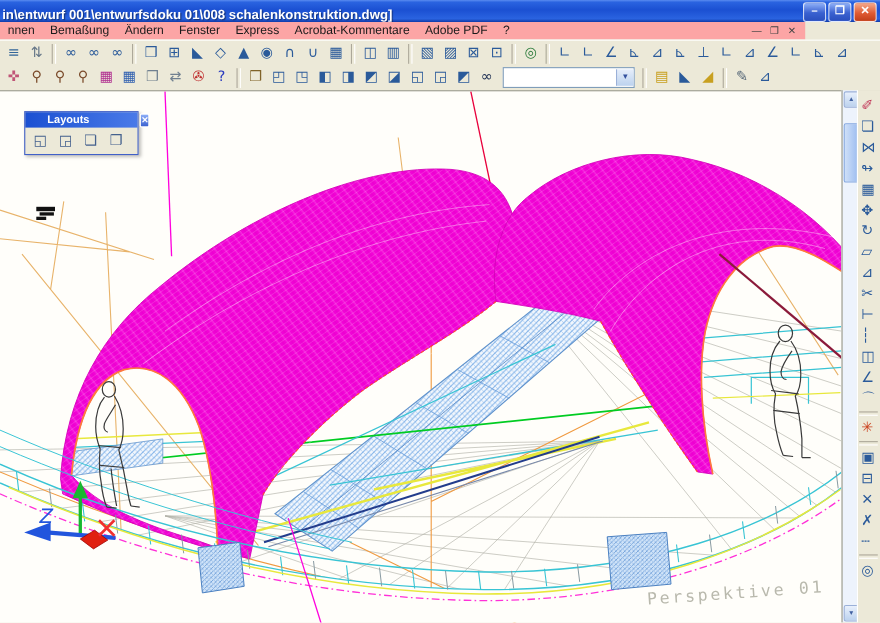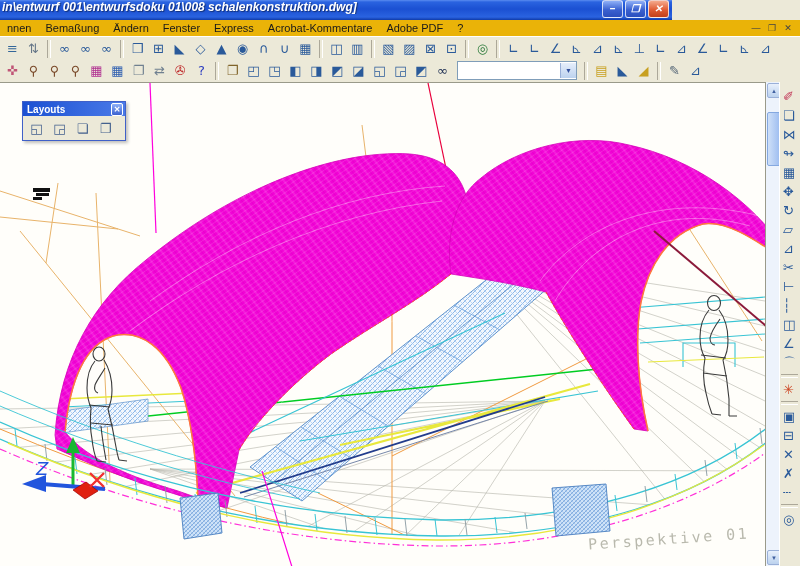--- a/index.html
+++ b/index.html
@@ -1,32 +1,32 @@
 <!DOCTYPE html>
 <html><head>
 <meta charset="utf-8">
 <style>
   html,body{margin:0;padding:0;width:800px;height:566px;overflow:hidden;
     font-family:"Liberation Sans",sans-serif;background:#ece9d8;cursor:default;
     -webkit-user-select:none;user-select:none;}
   #app{position:relative;width:800px;height:566px;}
 
   
-  .titlebar{position:absolute;left:0;top:0;width:672px;height:20px;display:flex;align-items:flex-start;
-    background:linear-gradient(180deg,#5a8cf0 0%,#2a63e0 10%,#1b50d2 45%,#2a63e0 85%,#0f3aa8 100%);font-style:italic;}
+  .titlebar{position:absolute;left:0;top:0;width:800px;height:20px;display:flex;align-items:flex-end;
+    background:linear-gradient(180deg,#5a8cf0 0%,#2a63e0 10%,#1b50d2 45%,#2a63e0 85%,#0f3aa8 100%);}
   .title-text{flex:1;color:#fff;font-weight:bold;font-size:12px;white-space:nowrap;overflow:hidden;
     padding-left:2px;text-shadow:1px 1px 1px rgba(0,0,0,.45);}
   .tb-controls{display:flex;align-items:center;padding-right:3px;}
   .tb-btn{width:19px;height:16px;margin-left:2px;border-radius:3px;border:1px solid rgba(255,255,255,.75);
     background:linear-gradient(#8fb0f8,#3a61d0 55%,#2a4fbe);color:#fff;font-size:10px;font-weight:bold;
     display:flex;align-items:center;justify-content:center;line-height:1;}
   .tb-controls .tb-btn:last-child{background:linear-gradient(#f4a98c,#e05c34 55%,#c23f1a);}
 
   
-  .menubar{position:absolute;left:0;top:20px;width:800px;height:16px;background:#eab308;
+  .menubar{position:absolute;left:0;top:20px;width:732px;height:16px;background:#fca5a5;
     display:flex;align-items:center;font-size:11px;color:#1a1a1a;}
   .menu-item{padding:1px 7px;white-space:nowrap;}
   .mdi-box{margin-left:auto;display:flex;align-items:center;padding-right:4px;}
   .mdi-btn{width:16px;height:13px;font-size:9px;color:#444;display:flex;align-items:center;justify-content:center;}
 
   
   .toolrow{position:absolute;left:0;width:800px;background:#ece9d8;display:flex;align-items:center;
     padding:0 2px;border-bottom:1px solid #dcd8c8;}
   #row1{top:36px;height:23px;border-top:1px solid #fff;}
   #row2{top:59px;height:23px;}
@@ -42,21 +42,21 @@
   
   .canvas{position:absolute;left:0;top:82px;width:765px;height:484px;background:#fffefa;overflow:hidden;
     border-top:1px solid #9a9a8a;}
   .canvas svg{position:absolute;left:0;top:0;}
   .persp{position:absolute;left:588px;top:446px;width:190px;color:#b9b9ad;font-family:"DejaVu Sans Mono",monospace;
     font-size:15px;letter-spacing:2.5px;transform:rotate(-4deg);white-space:nowrap;}
 
   
   .palette{position:absolute;left:22px;top:18px;width:102px;background:#ece9d8;
     border:1px solid #4060c8;box-shadow:2px 2px 3px rgba(0,0,0,.25);}
-  .pal-title{height:14px;display:flex;align-items:center;justify-content:space-between;padding:0 2px 0 4px;
+  .pal-title{height:14px;display:flex;align-items:center;justify-content:space-between;padding:0 2px 0 20px;
     background:linear-gradient(90deg,#1b50d2,#4a7ae8);color:#fff;font-size:10px;font-weight:bold;gap:46px;}
   .pal-close{width:12px;height:11px;background:linear-gradient(#8fb0f8,#3a61d0);border:1px solid #fff;
     border-radius:2px;color:#fff;font-size:8px;display:flex;align-items:center;justify-content:center;}
   .pal-body{display:flex;gap:2px;padding:3px 3px;}
   .pal-body .tbtn{width:21px;height:18px;}
   .pal-body .tbtn span{color:#44618e;font-size:13px;}
 
   
   .vscroll{position:absolute;left:765px;top:82px;width:14px;height:484px;background:#edf3fc;
     border-left:1px solid #9a9a8a;}

